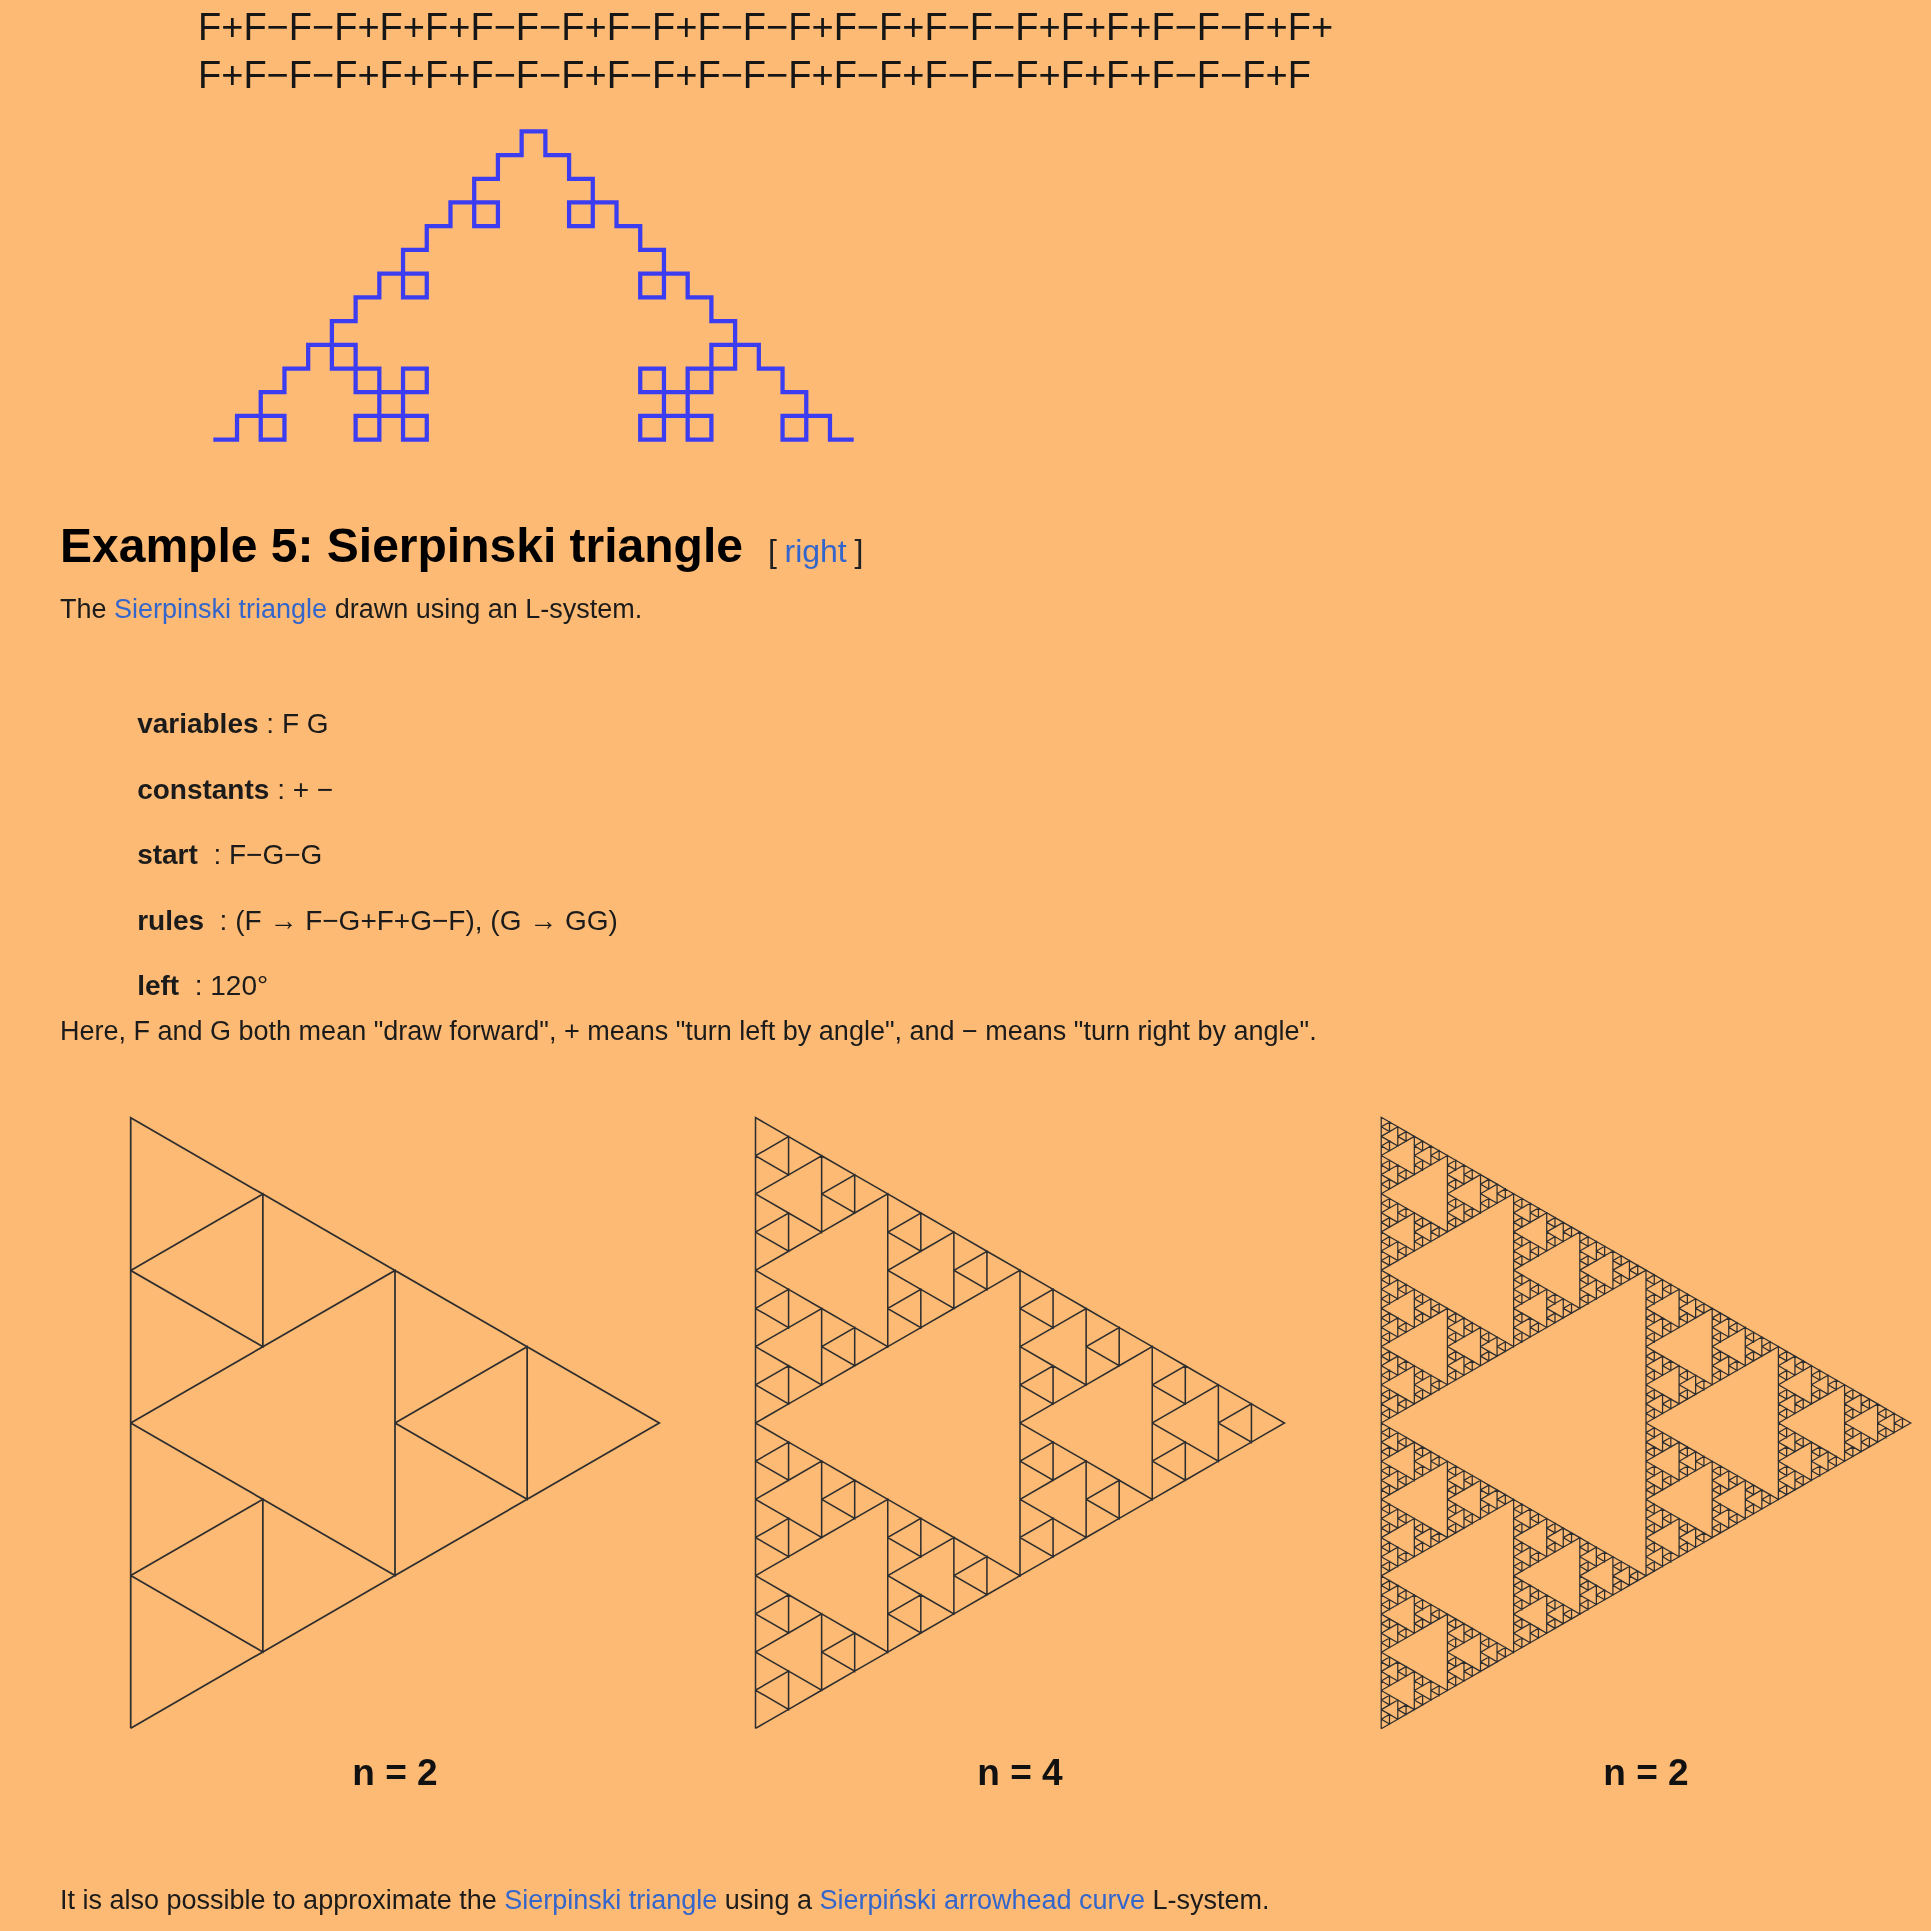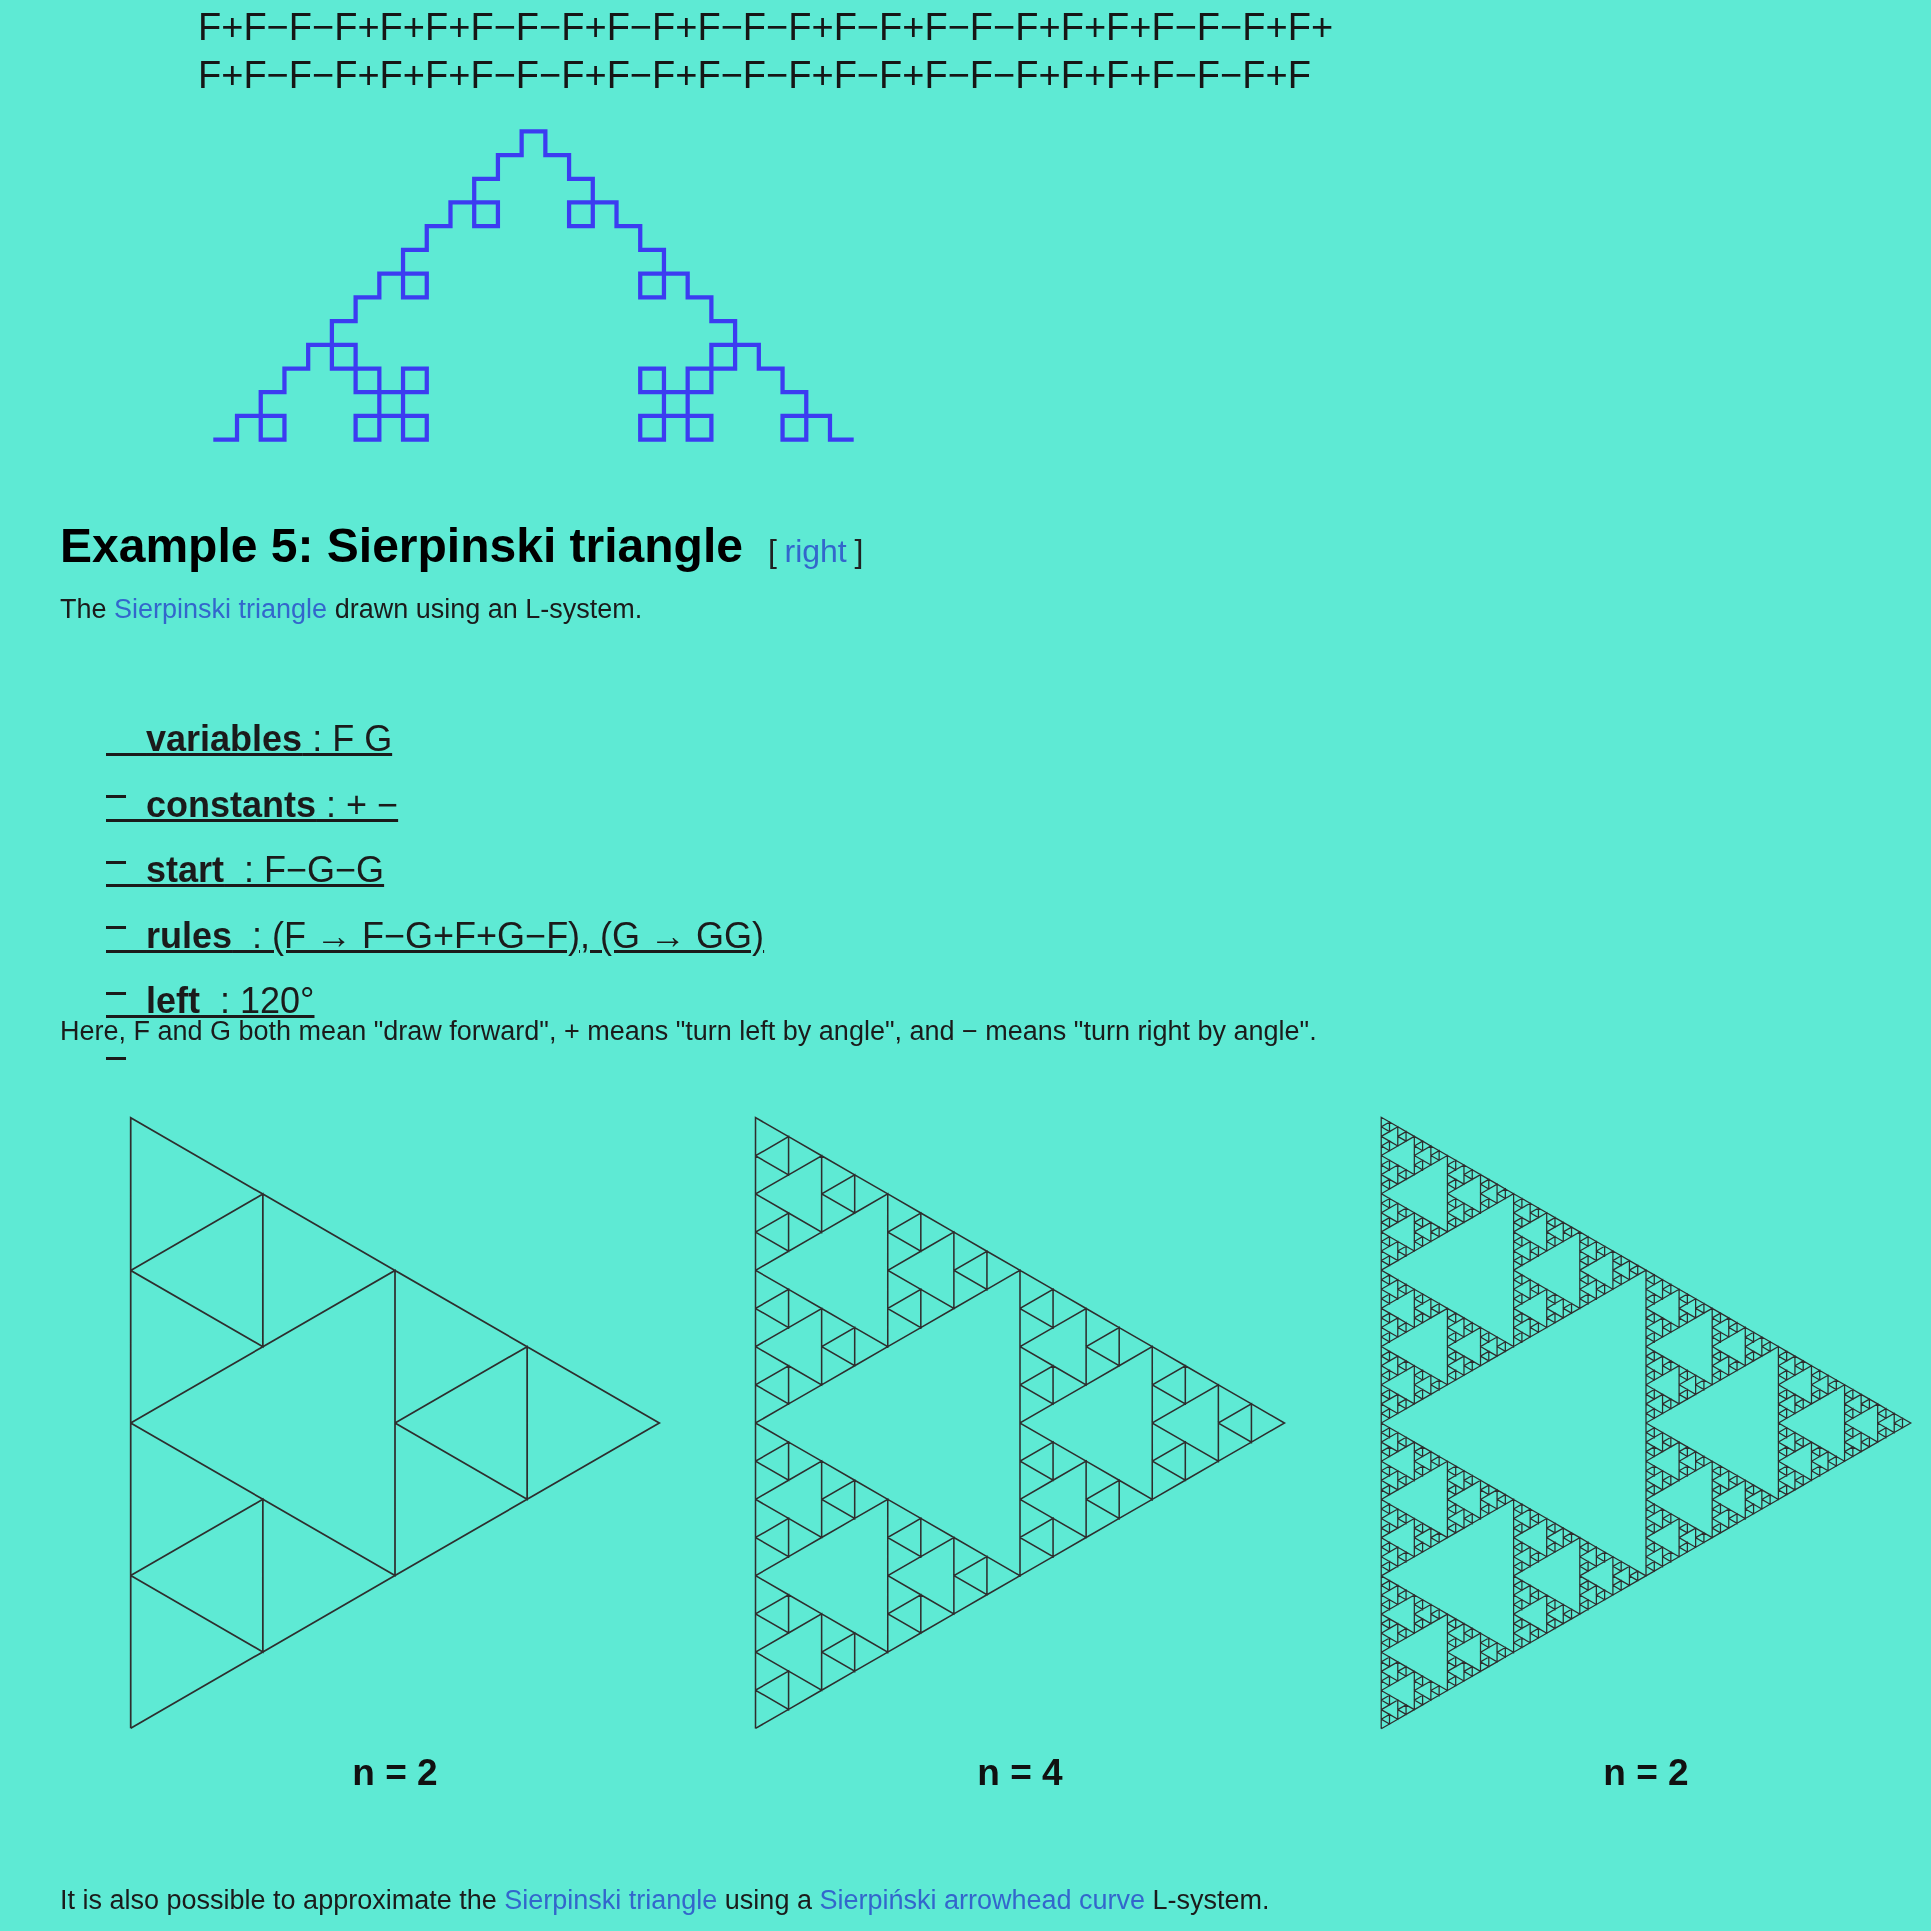--- a/index.html
+++ b/index.html
@@ -1,26 +1,26 @@
 <!DOCTYPE html>
 <html><head>
 <meta charset="utf-8">
 <style>
   html,body{margin:0;padding:0;background:#ffffff;}
-  #page{position:relative;width:1931px;height:1931px;background:#5eead4;overflow:hidden;
+  #page{position:relative;width:1931px;height:1931px;background:#fdba74;overflow:hidden;
         font-family:"Liberation Sans", sans-serif;color:#1b1b1b;}
   .abs{position:absolute;}
   .lstring{font-size:38px;letter-spacing:0px;color:#161616;white-space:pre;}
   .h3title{font-size:48px;font-weight:bold;color:#000000;white-space:nowrap;}
   .editsec{font-size:32px;font-weight:normal;margin-left:25px;color:#202122;}
   .editsec .bracket{color:#202122;}
   .editsec a{padding:0 7.7px;}
   a.wlink{color:#3366cc;text-decoration:none;cursor:pointer;}
   .para{font-size:27px;color:#1b1b1b;white-space:nowrap;}
-  .defrow{font-size:36px;color:#1b1b1b;white-space:pre;text-decoration:underline;}
+  .defrow{font-size:28px;color:#1b1b1b;white-space:pre;}
   .defterm{font-weight:bold;}
   .defrest{white-space:pre;}
   .figure{width:534px;height:686px;font-weight:bold;}
   .figure svg{position:absolute;left:0;top:0;}
   .figlabel{position:absolute;left:0;top:638px;width:100%;text-align:center;
             font-size:37px;color:#111111;}
 </style>
 </head>
 <body>
 

